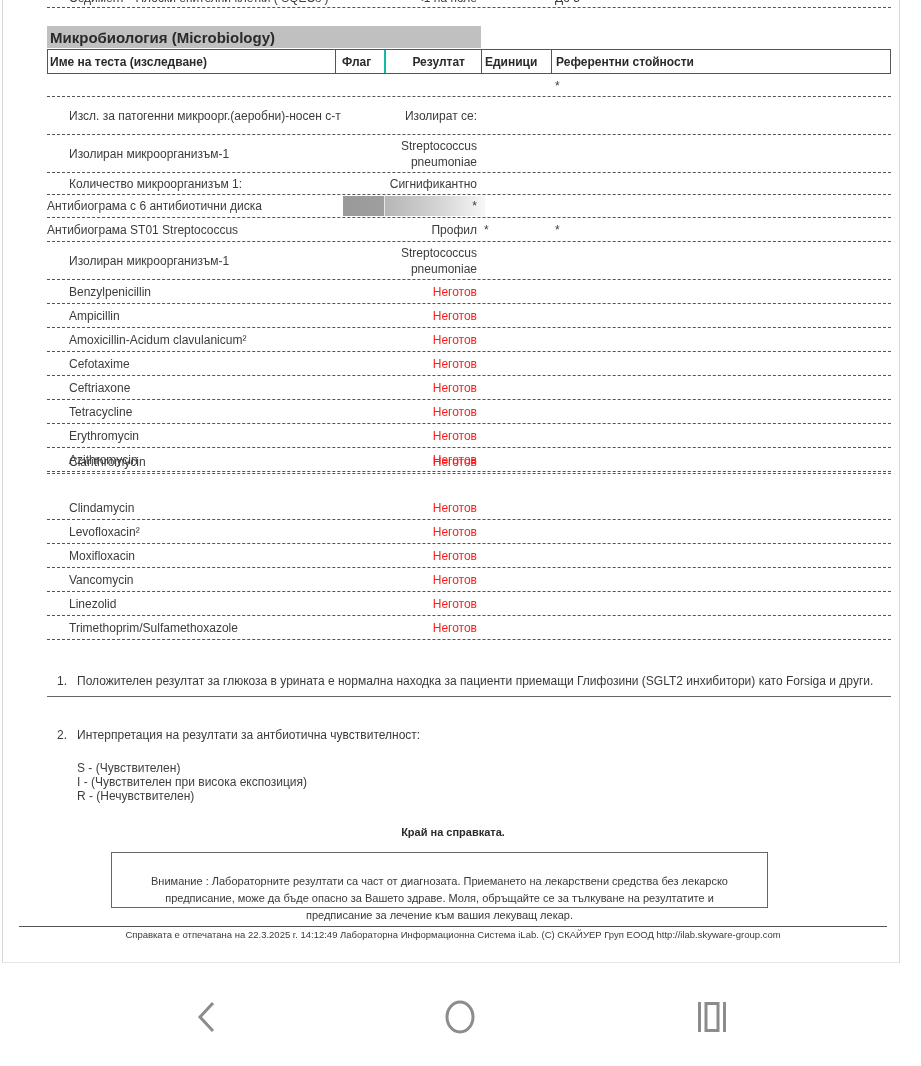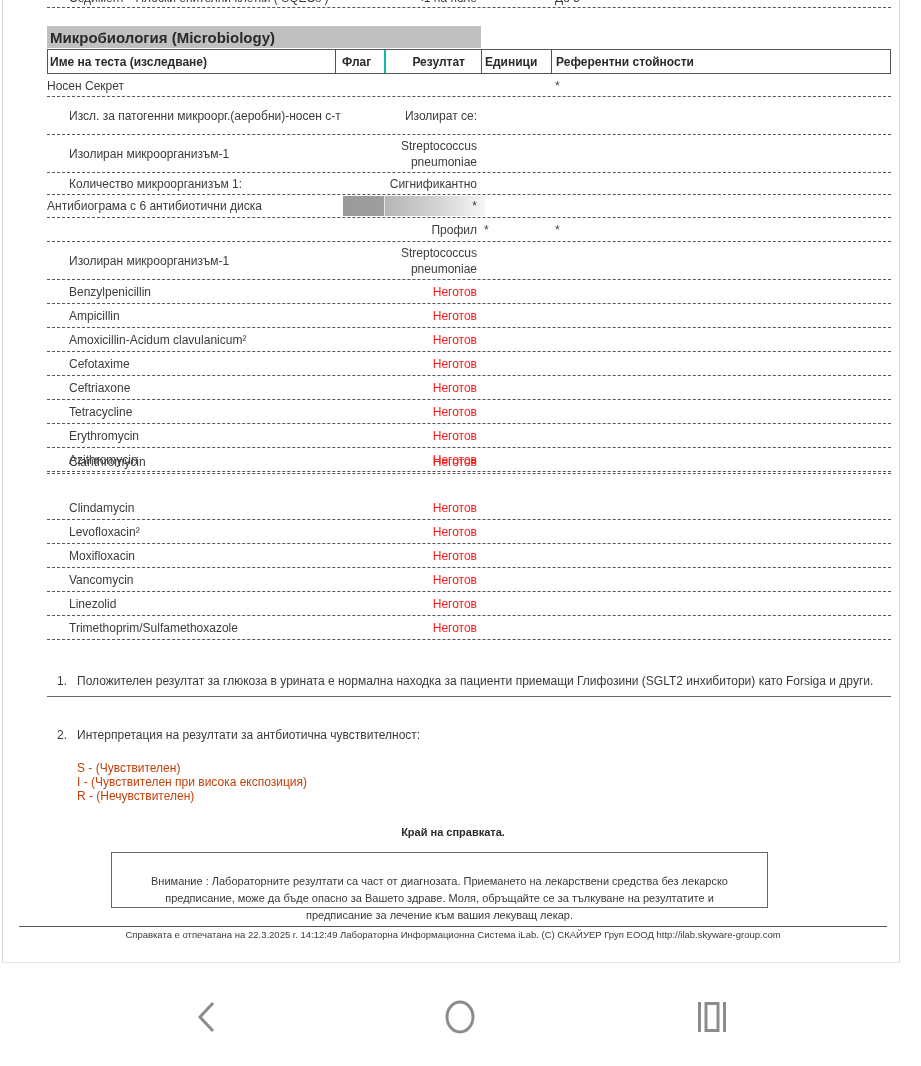--- a/index.html
+++ b/index.html
@@ -46,21 +46,21 @@
   .hdr .h5 { left:504px; width:338px; padding-left:4px; }
   .grad {
     position:absolute; left:296px; top:1px; width:142px; height:20px;
     background:linear-gradient(to right, #9a9a9a 0%, #9e9e9e 29%, #b6b6b6 30%, #d2d2d2 65%, #f7f7f7 100%);
   }
   .grad-div { position:absolute; left:337px; top:1px; width:1px; height:20px; background:#e8e8e8; }
   .top-row { position:absolute; left:44px; top:0px; width:844px; height:19px; border-bottom:1px dashed #555; font-size:12px; }
   .notes-line { position:absolute; left:44px; top:696px; width:844px; border-top:1px solid #666; }
   .note { position:absolute; left:54px; font-size:12px; color:#3a3a3a; }
   .note .num { display:inline-block; width:20px; }
-  .legend { position:absolute; left:74px; top:761px; font-size:12px; line-height:14px; color:#c2410c; }
+  .legend { position:absolute; left:74px; top:761px; font-size:12px; line-height:14px; color:#404040; }
   .end { position:absolute; left:0; width:921px; top:827px; text-align:center; font-weight:bold; font-size:11px; color:#2a2a2a; }
   .warn {
     position:absolute; left:108px; top:853px; width:657px; height:56px;
     border:1px solid #666; box-sizing:border-box;
     font-size:11px; line-height:17px; text-align:center; color:#3a3a3a;
     padding-top:20px;
   }
   .foot-line { position:absolute; left:16px; top:926px; width:868px; border-top:1px solid #555; }
   .foot { position:absolute; left:0; width:900px; top:929px; text-align:center; font-size:9.5px; color:#3a3a3a; }
   .navbar { position:absolute; left:0; top:963px; width:921px; height:103px; background:#ffffff; }
@@ -81,21 +81,20 @@
 
   <div class="hdr">
     <div class="h h1">Име на теста (изследване)</div>
     <div class="h h2">Флаг</div>
     <div class="h h3">Резултат</div>
     <div class="h h4">Единици</div>
     <div class="h h5">Референтни стойности</div>
   </div>
 
   <div class="row" style="top:85px; height:21px;">
-    <span class="cell c-name">Носен Секрет</span>
     <span class="cell c-ref">*</span>
   </div>
 
   <div class="row" style="top:107px; height:37px;">
     <span class="cell c-name ind" style="width:300px;">Изсл. за патогенни микроорг.(аеробни)-носен с-т</span>
     <span class="cell c-res">Изолират се:</span>
   </div>
 
   <div class="row" style="top:145px; height:37px;">
     <span class="cell c-name ind">Изолиран микроорганизъм-1</span>
@@ -108,20 +107,21 @@
   </div>
 
   <div class="row" style="top:205px; height:22px;">
     <div class="grad"></div>
     <div class="grad-div"></div>
     <span class="cell c-name">Антибиограма с 6 антибиотични диска</span>
     <span class="cell c-res">*</span>
   </div>
 
   <div class="row" style="top:228px; height:23px;">
+    <span class="cell c-name">Антибиограма ST01 Streptococcus</span>
     <span class="cell c-res">Профил</span>
     <span class="cell c-unit">*</span>
     <span class="cell c-ref">*</span>
   </div>
 
   <div class="row" style="top:252px; height:37px;">
     <span class="cell c-name ind">Изолиран микроорганизъм-1</span>
     <span class="cell c-res">Streptococcus pneumoniae</span>
   </div>
 

